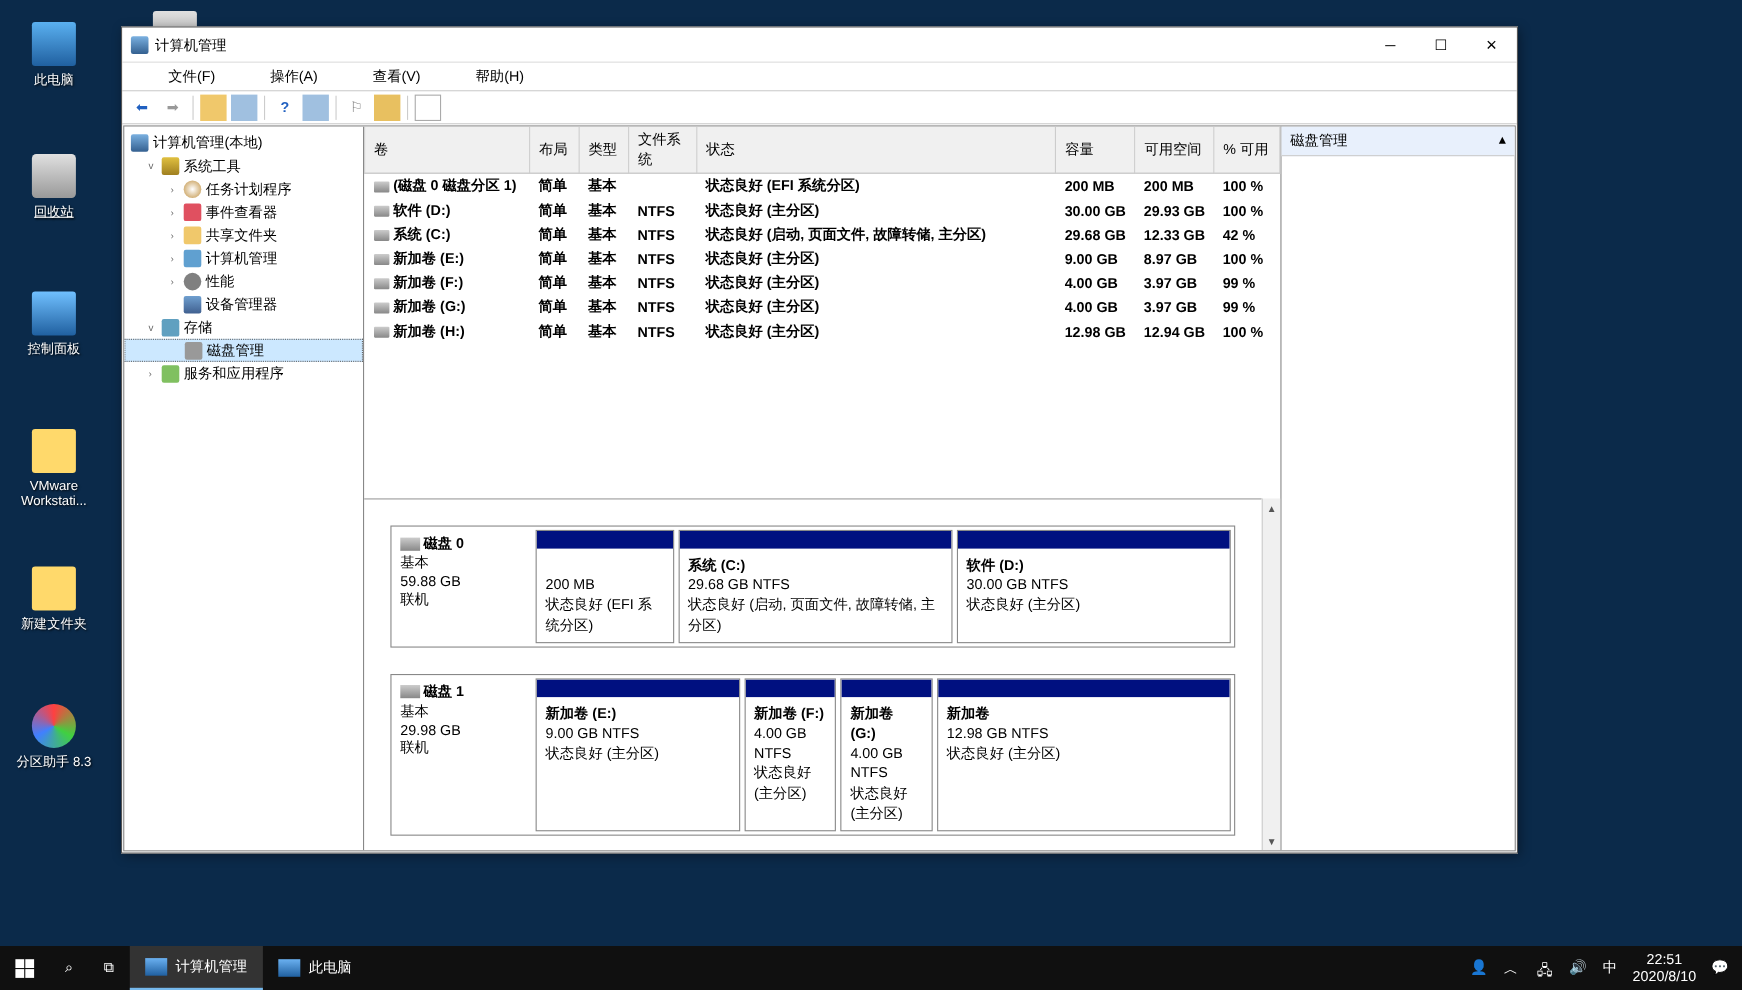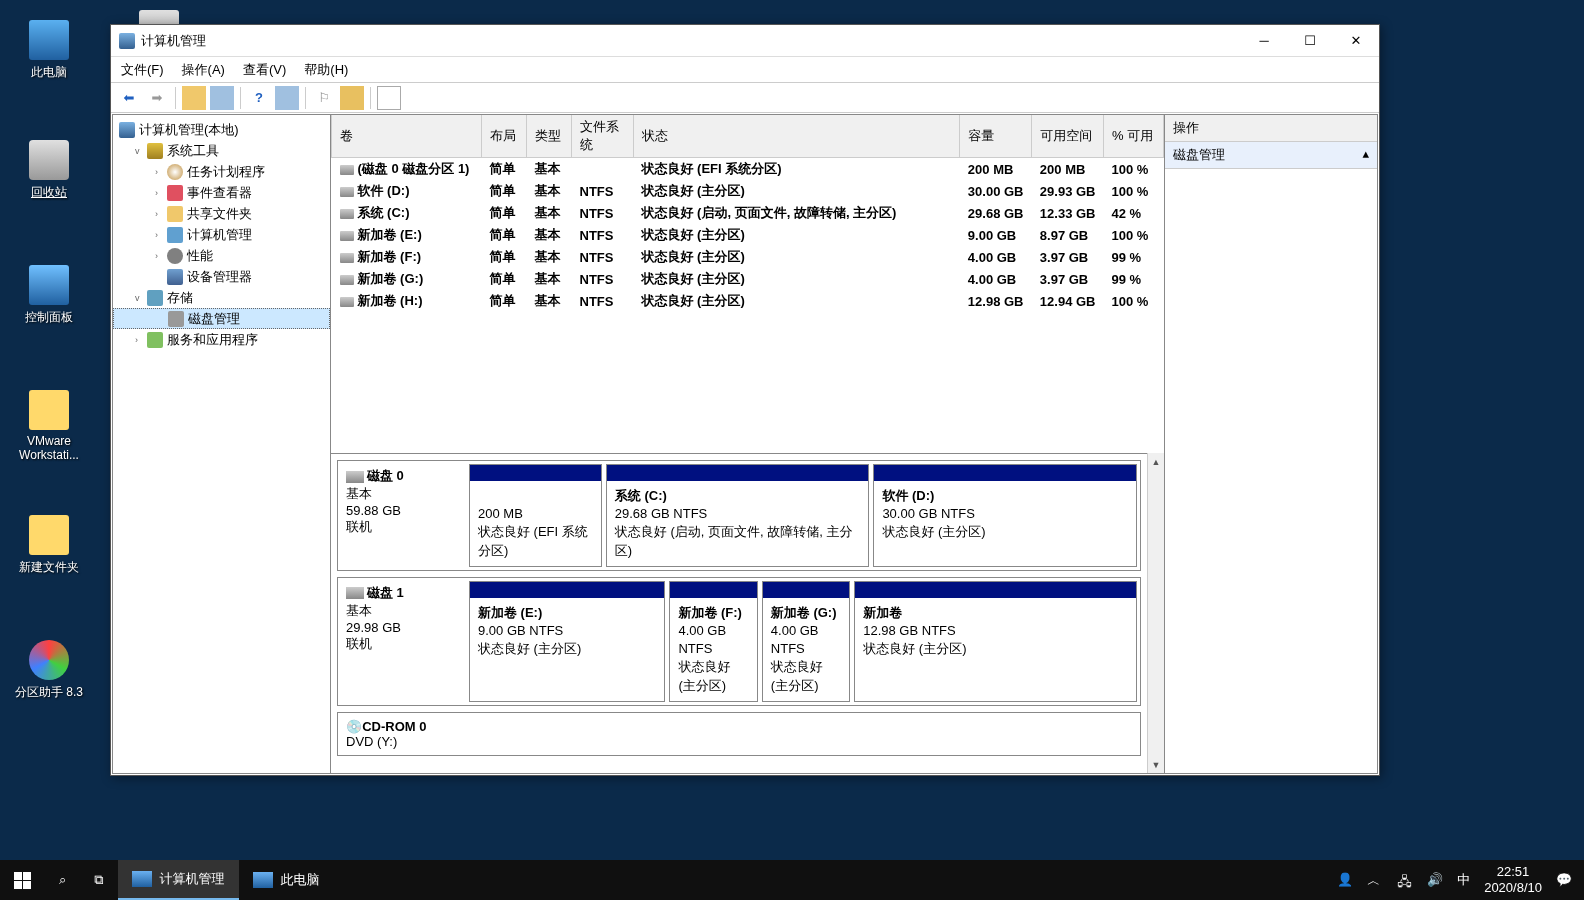--- a/index.html
+++ b/index.html
@@ -20,21 +20,21 @@
 
 
 .window { position: absolute; top: 24px; left: 110px; width: 1270px; height: 752px; background: #fff; border: 1px solid #555; box-shadow: 2px 2px 10px rgba(0,0,0,0.4); display: flex; flex-direction: column; }
 .titlebar { height: 32px; display: flex; align-items: center; justify-content: space-between; padding: 0 0 0 8px; border-bottom: 1px solid #ddd; }
 .titlebar-left { display: flex; align-items: center; gap: 6px; }
 .titlebar-left .ticon { width: 16px; height: 16px; background: linear-gradient(#7ab0e0,#346090); border-radius: 2px; }
 .wincontrols { display: flex; }
 .wincontrols div { width: 46px; height: 32px; display: flex; align-items: center; justify-content: center; cursor: pointer; }
 
 .menubar { height: 26px; display: flex; align-items: center; gap: 18px; padding: 0 10px; border-bottom: 1px solid #ccc; }
-.menubar span { cursor: pointer; }
+.menubar span { cursor: pointer; margin-left: 32px; }
 
 .toolbar { height: 30px; display: flex; align-items: center; gap: 4px; padding: 0 6px; border-bottom: 1px solid #ccc; }
 .toolbar .tbtn { width: 24px; height: 24px; border: 1px solid transparent; display: flex; align-items: center; justify-content: center; cursor: pointer; }
 .toolbar .divider { width: 1px; height: 22px; background: #ccc; margin: 0 2px; }
 
 .panes { flex: 1; display: flex; border: 1px solid #888; margin: 1px; overflow: hidden; }
 .tree { width: 218px; border-right: 1px solid #888; overflow: auto; padding: 4px 0; }
 .tree-item { display: flex; align-items: center; height: 21px; padding-left: 6px; cursor: pointer; white-space: nowrap; }
 .tree-item.selected { background: #cce8ff; border: 1px dotted #666; }
 .expander { width: 12px; font-size: 9px; color: #666; }
@@ -53,21 +53,21 @@
 .indent1 { padding-left: 22px; } .indent2 { padding-left: 42px; }
 
 .middle { flex: 1; display: flex; flex-direction: column; border-right: 1px solid #888; overflow: hidden; }
 .volumetable { flex: 0 0 338px; overflow: auto; }
 .volumetable table { width: 100%; border-collapse: collapse; }
 .volumetable th { text-align: left; font-weight: 400; padding: 3px 8px; background: #f0f0f0; border: 1px solid #ccc; border-top: none; }
 .volumetable td { padding: 2px 8px; white-space: nowrap; font-weight: bold; }
 .volumetable .volicon { display: inline-block; width: 14px; height: 10px; background: linear-gradient(#ccc,#888); margin-right: 4px; vertical-align: middle; border-radius: 1px; }
 
 .diskmap { flex: 1; overflow: auto; border-top: 1px solid #888; }
-.diskrow { display: flex; border: 1px solid #888; margin: 6px; position: relative; }
+.diskrow { display: flex; border: 1px solid #888; margin: 24px; position: relative; }
 .diskinfo { width: 128px; padding: 6px 8px; }
 .diskinfo .dicon { display: inline-block; width: 18px; height: 12px; background: linear-gradient(#ccc,#888); margin-right: 3px; vertical-align: middle; }
 .diskinfo .dname { font-weight: 700; }
 .diskparts { flex: 1; display: flex; gap: 4px; padding: 3px; }
 .part { border: 1px solid #888; display: flex; flex-direction: column; overflow: hidden; }
 .part .pbar { height: 16px; background: #001080; }
 .part .pbody { padding: 6px 8px; font-size: 12px; line-height: 1.4; }
 .part .pname { font-weight: 700; }
 
 .legend { padding: 4px 10px; font-size: 12px; }
@@ -379,21 +379,20 @@
             </div>
           </div>
         <div class="scrollbar-v">
             <div class="arrow">▲</div>
             <div style="flex:1"></div>
             <div class="arrow">▼</div>
           </div>
       </div>
     </div>
     <div class="actions">
-      <div class="actions-header">操作</div>
       <div class="actions-section">
           <span>磁盘管理</span>
           <span>▴</span>
         </div>
     </div>
   </div>
 </div>
 
 <div class="taskbar">
   <div class="tbitem">

